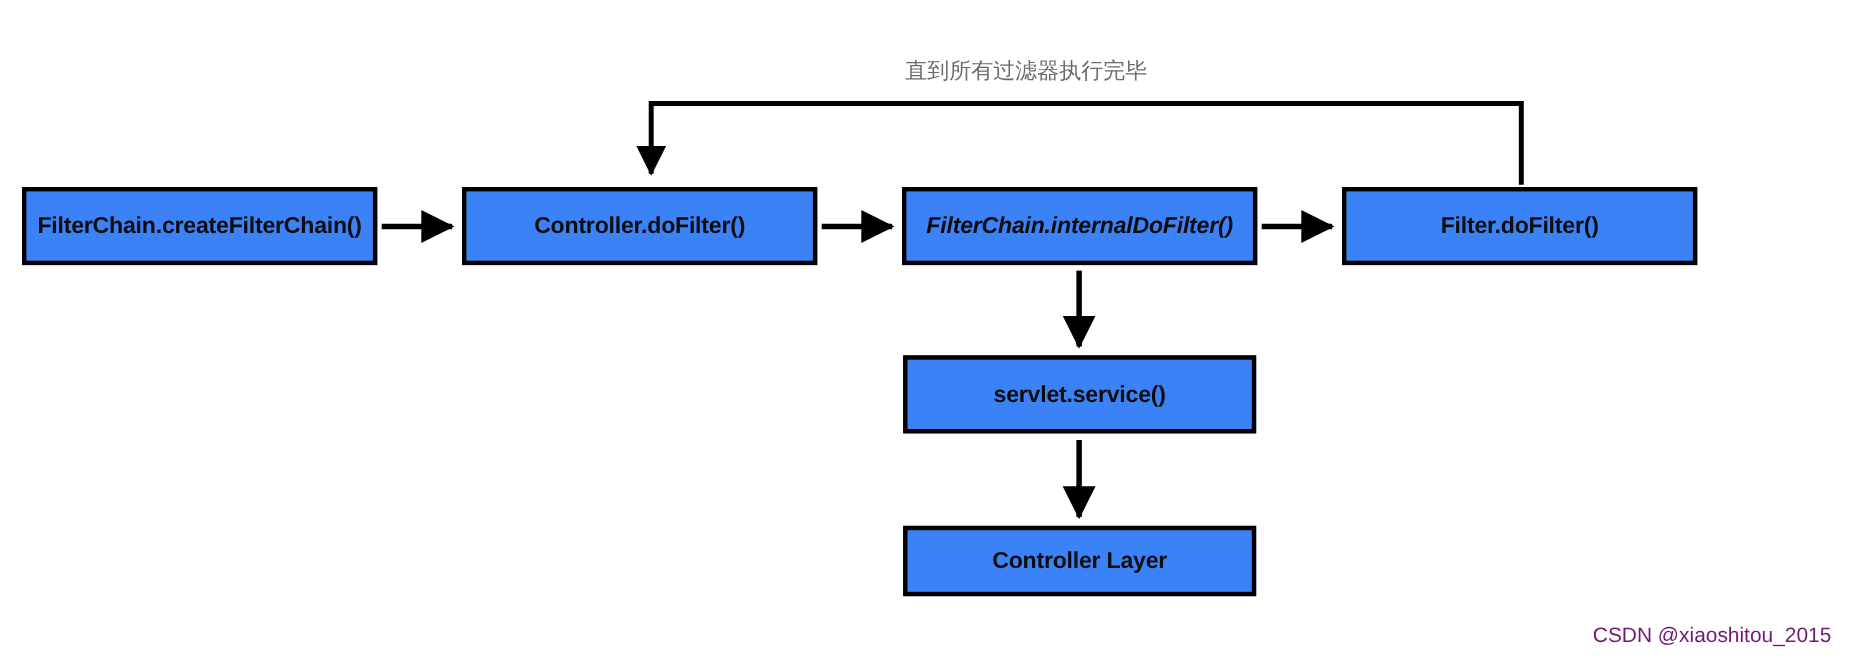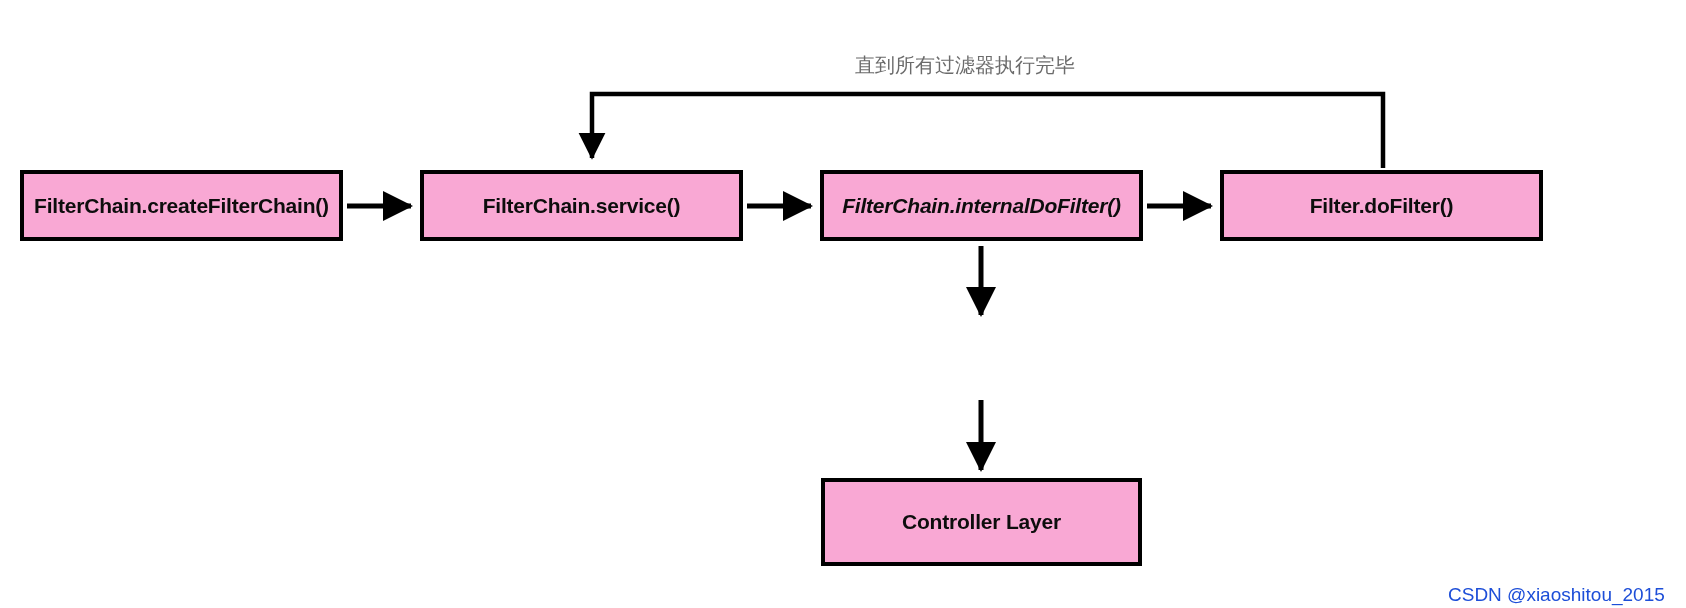--- a/index.html
+++ b/index.html
@@ -13,21 +13,21 @@
   #canvas {
     position: relative;
     width: 1686px;
     height: 608px;
     background: #ffffff;
     overflow: hidden;
   }
   .node {
     position: absolute;
     box-sizing: border-box;
-    background: #f9a8d4;
+    background: #3b82f6;
     border: 4px solid #000000;
     display: flex;
     align-items: center;
     justify-content: center;
     text-align: center;
   }
   .node-label {
     font-size: 21px;
     font-weight: bold;
     color: #0d0d0d;
@@ -38,43 +38,42 @@
   .edge-label {
     position: absolute;
     font-size: 20px;
     color: #6b6b6b;
     white-space: nowrap;
     line-height: 1.2;
   }
   .watermark {
     position: absolute;
     font-size: 19px;
-    color: #1d4ed8;
+    color: #701a75;
     white-space: nowrap;
-    margin-top: 16px;
   }
   svg.edges {
     position: absolute;
     left: 0;
     top: 0;
     width: 1686px;
     height: 608px;
     pointer-events: none;
   }
 
   
   #node-create        { left: 20px;   top: 170px; width: 323px; height: 71px; }
   #node-dofilter      { left: 420px;  top: 170px; width: 323px; height: 71px; }
   #node-internal      { left: 820px;  top: 170px; width: 323px; height: 71px; font-style: italic; }
   #node-filter-do     { left: 1220px; top: 170px; width: 323px; height: 71px; justify-content: center; }
   #node-servlet       { left: 821px;  top: 323px; width: 321px; height: 71px; }
-  #node-controller    { left: 821px;  top: 478px; width: 321px; height: 88px; }
+  #node-controller    { left: 821px;  top: 478px; width: 321px; height: 64px; }
 
   
-  #label-loop  { left: 855px;  top: 53px; }
+  #label-loop  { left: 823px;  top: 53px; }
   #label-param { left: 1038px; top: 138px; }
   #watermark-csdn { left: 1448px; top: 568px; }
 </style>
 </head>
 <body>
 
 <div id="canvas">
 
   <svg class="edges" viewBox="0 0 1686 608" xmlns="http://www.w3.org/2000/svg">
     <defs>
@@ -94,31 +93,34 @@
     <line x1="981" y1="400" x2="981" y2="470" stroke="#000000" stroke-width="5" marker-end="url(#arrowhead)"></line>
 
     <path d="M1383,168 L1383,94 L592,94 L592,158" fill="none" stroke="#000000" stroke-width="4.5" marker-end="url(#arrowhead)"></path>
   </svg>
 
   <div class="node" id="node-create">
     <span class="node-label">FilterChain.createFilterChain()</span>
   </div>
 
   <div class="node" id="node-dofilter">
-    <span class="node-label">FilterChain.service()</span>
+    <span class="node-label">Controller.doFilter()</span>
   </div>
 
   <div class="node" id="node-internal">
     <span class="node-label">FilterChain.internalDoFilter()</span>
   </div>
 
   <div class="node" id="node-filter-do">
     <span class="node-label">Filter.doFilter()</span>
   </div>
 
+  <div class="node" id="node-servlet">
+    <span class="node-label">servlet.service()</span>
+  </div>
 
   <div class="node" id="node-controller">
     <span class="node-label">Controller Layer</span>
   </div>
 
   <div class="edge-label" id="label-loop">直到所有过滤器执行完毕</div>
 
 
   <div class="watermark" id="watermark-csdn">CSDN @xiaoshitou_2015</div>
 

